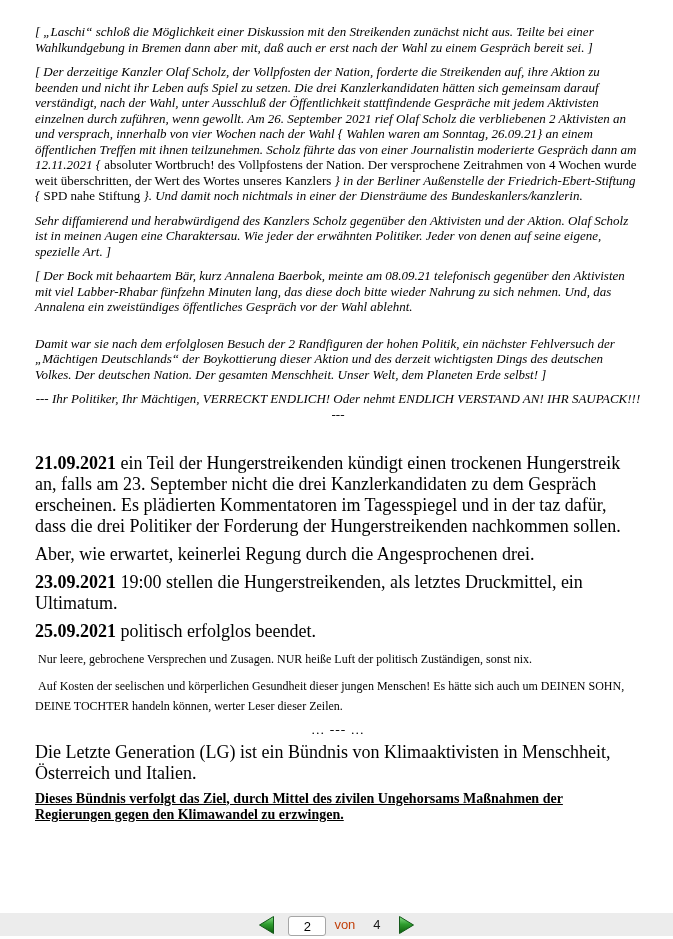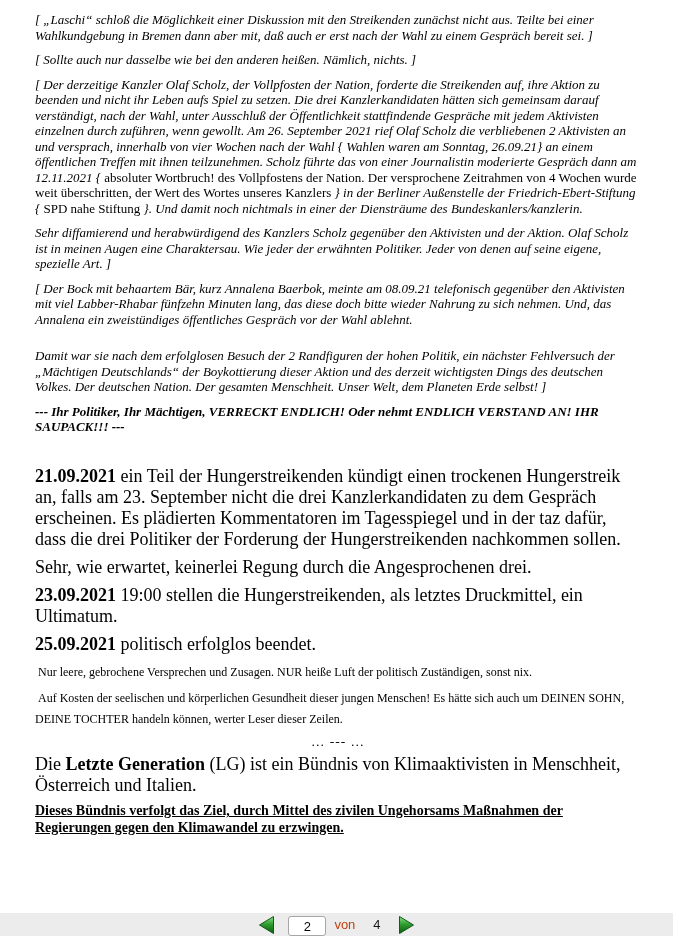--- a/index.html
+++ b/index.html
@@ -7,25 +7,25 @@
     width:673px; height:939px;
     background:#ffffff;
     color:#000000;
     font-family:"Liberation Serif", serif;
     position:relative;
     overflow:hidden;
   }
   .content {
     position:absolute; top:0; left:0;
     width:606px;
-    padding:12px 32px 0 35px;
+    padding:24px 32px 0 35px;
   }
   .para { margin:0 0 9px 0; }
   .it   { font-style:italic; font-size:13px; line-height:15.5px; }
-  .b    { font-weight:bold; }
+  .b    { font-weight:normal;text-align:center; }
   .roman{ font-style:normal; }
   .gap-lg  { margin-bottom:21px; }
   .gap-xl  { margin-bottom:31px; }
   .gap-xxl { margin-bottom:23px; }
   .dated { font-size:18px; line-height:21px; margin-bottom:7px; }
   .date  { font-weight:bold; }
   .big   { font-size:12px; line-height:20.5px; margin-bottom:6px; text-indent:3px; }
   .sep   { text-align:center; font-size:13.5px; line-height:13px; margin-bottom:6px; letter-spacing:1px; }
   .emph  { font-weight:bold; font-size:14px; line-height:16.5px; text-decoration:underline; margin-bottom:0; }
 
@@ -54,28 +54,27 @@
     padding:0;
   }
   .of-label { margin-right:18px; color:#c2410c; }
   .total    { margin-right:16px; color:#1a1a1a; }
 </style>
 </head>
 <body>
 
 <div class="content">
   <p class="para it">[ „Laschi“ schloß die Möglichkeit einer Diskussion mit den Streikenden zunächst nicht aus. Teilte bei einer Wahlkundgebung in Bremen dann aber mit, daß auch er erst nach der Wahl zu einem Gespräch bereit sei. ]</p>
-  <p class="para it">[ Sollte auch nur dasselbe wie bei den anderen heißen. Nämlich, nichts. ]</p>
   <p class="para it"><span>[ Der derzeitige Kanzler Olaf Scholz, der Vollpfosten der Nation, forderte die Streikenden auf, ihre Aktion zu beenden und nicht ihr Leben aufs Spiel zu setzen. Die drei Kanzlerkandidaten hätten sich gemeinsam darauf verständigt, nach der Wahl, unter Ausschluß der Öffentlichkeit stattfindende Gespräche mit jedem Aktivisten einzelnen durch zuführen, wenn gewollt. Am 26. September 2021 rief Olaf Scholz die verbliebenen 2 Aktivisten an und versprach, innerhalb von vier Wochen nach der Wahl { Wahlen waren am Sonntag, 26.09.21} an einem öffentlichen Treffen mit ihnen teilzunehmen. Scholz führte das von einer Journalistin moderierte Gespräch dann am 12.11.2021 { </span><span class="roman">absoluter Wortbruch! des Vollpfostens der Nation. Der versprochene Zeitrahmen von 4 Wochen wurde weit überschritten, der Wert des Wortes unseres Kanzlers </span><span>} in der Berliner Außenstelle der Friedrich-Ebert-Stiftung { </span><span class="roman">SPD nahe Stiftung</span><span> }. Und damit noch nichtmals in einer der Diensträume des Bundeskanlers/kanzlerin.</span></p>
   <p class="para it">Sehr diffamierend und herabwürdigend des Kanzlers Scholz gegenüber den Aktivisten und der Aktion. Olaf Scholz ist in meinen Augen eine Charaktersau. Wie jeder der erwähnten Politiker. Jeder von denen auf seine eigene, spezielle Art. ]</p>
   <p class="para it gap-lg">[ Der Bock mit behaartem Bär, kurz Annalena Baerbok, meinte am 08.09.21 telefonisch gegenüber den Aktivisten mit viel Labber-Rhabar fünfzehn Minuten lang, das diese doch bitte wieder Nahrung zu sich nehmen. Und, das Annalena ein zweistündiges öffentliches Gespräch vor der Wahl ablehnt.</p>
   <p class="para it">Damit war sie nach dem erfolglosen Besuch der 2 Randfiguren der hohen Politik, ein nächster Fehlversuch der „Mächtigen Deutschlands“ der Boykottierung dieser Aktion und des derzeit wichtigsten Dings des deutschen Volkes. Der deutschen Nation. Der gesamten Menschheit. Unser Welt, dem Planeten Erde selbst! ]</p>
   <p class="para it b gap-xl">--- Ihr Politiker, Ihr Mächtigen, VERRECKT ENDLICH! Oder nehmt ENDLICH VERSTAND AN! IHR SAUPACK!!! ---</p>
   <p class="para dated"><span class="date">21.09.2021</span><span> ein Teil der Hungerstreikenden kündigt einen trockenen Hungerstreik an, falls am 23. September nicht die drei Kanzlerkandidaten zu dem Gespräch erscheinen. Es plädierten Kommentatoren im Tagesspiegel und in der taz dafür, dass die drei Politiker der Forderung der Hungerstreikenden nachkommen sollen.</span></p>
-  <p class="para dated">Sehr, wie erwartet, keinerlei Regung durch die Angesprochenen drei.</p>
+  <p class="para dated">Aber, wie erwartet, keinerlei Regung durch die Angesprochenen drei.</p>
   <p class="para dated"><span class="date">23.09.2021</span><span> 19:00  stellen die Hungerstreikenden, als letztes Druckmittel, ein Ultimatum.</span></p>
   <p class="para dated"><span class="date">25.09.2021</span><span> politisch erfolglos beendet.</span></p>
   <p class="para big">Nur leere, gebrochene Versprechen und Zusagen. NUR heiße Luft der politisch Zuständigen, sonst nix.</p>
   <p class="para big">Auf Kosten der seelischen und körperlichen Gesundheit dieser jungen Menschen! Es hätte sich auch um DEINEN SOHN, DEINE TOCHTER handeln können, werter Leser dieser Zeilen.</p>
   <p class="para sep">…  ---  …</p>
   <p class="para dated gap-xxl"><span>Die </span><span class="b">Letzte Generation</span><span> (LG) ist ein Bündnis von Klimaaktivisten in Menschheit, Österreich und Italien.</span></p>
   <p class="para emph">Dieses Bündnis verfolgt das Ziel, durch Mittel des zivilen Ungehorsams Maßnahmen der Regierungen gegen den Klimawandel zu erzwingen.</p>
 </div>
 
 <div class="pagebar">

